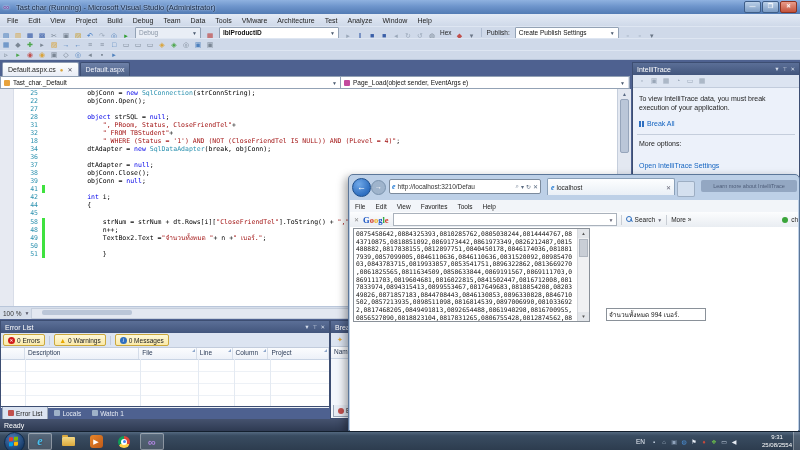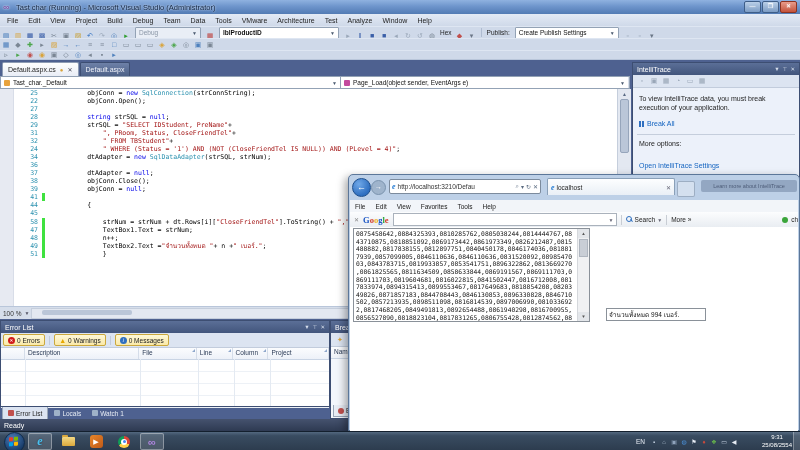--- a/index.html
+++ b/index.html
@@ -291,37 +291,37 @@
       <span>Page_Load(object sender, EventArgs e)</span>
         <span class="nav-car">▼</span>
     </span>
   </div>
 
   <div class="abs code" id="code">
     <div class="gutter"></div>
   <div class="cline"><span class="lnum">25</span><span class="ctext"><span class="p">          objConn = </span><span class="k">new</span><span class="p"> </span><span class="t">SqlConnection</span><span class="p">(strConnString);</span></span></div>
       <div class="cline"><span class="lnum">22</span><span class="ctext"><span class="p">          objConn.Open();</span></span></div>
       <div class="cline"><span class="lnum">27</span><span class="ctext"></span></div>
-      <div class="cline"><span class="lnum">28</span><span class="ctext"><span class="k">          string</span><span class="p"> strSQL = </span><span class="k">null</span><span class="p">;</span></span></div>
-      <div class="cline"><span class="lnum">29</span><span class="ctext"><span class="p">          strSQL = </span><span class="s">"SELECT IDStudent, PreName"</span><span class="p">+</span></span></div>
+      <div class="cline"><span class="lnum">28</span><span class="ctext"><span class="k">          object</span><span class="p"> strSQL = </span><span class="k">null</span><span class="p">;</span></span></div>
       <div class="cline"><span class="lnum">31</span><span class="ctext"><span class="s">              ", PRoom, Status, CloseFriendTel"</span><span class="p">+</span></span></div>
       <div class="cline"><span class="lnum">32</span><span class="ctext"><span class="s">              " FROM TBStudent"</span><span class="p">+</span></span></div>
-      <div class="cline"><span class="lnum">24</span><span class="ctext"><span class="s">              " WHERE (Status = '1') AND (NOT (CloseFriendTel IS NULL)) AND (PLevel = 4)"</span><span class="p">;</span></span></div>
-      <div class="cline"><span class="lnum">34</span><span class="ctext"><span class="p">          dtAdapter = </span><span class="k">new</span><span class="p"> </span><span class="t">SqlDataAdapter</span><span class="p">(strSQL, strNum);</span></span></div>
+      <div class="cline"><span class="lnum">18</span><span class="ctext"><span class="s">              " WHERE (Status = '1') AND (NOT (CloseFriendTel IS NULL)) AND (PLevel = 4)"</span><span class="p">;</span></span></div>
+      <div class="cline"><span class="lnum">34</span><span class="ctext"><span class="p">          dtAdapter = </span><span class="k">new</span><span class="p"> </span><span class="t">SqlDataAdapter</span><span class="p">(break, objConn);</span></span></div>
       <div class="cline"><span class="lnum">36</span><span class="ctext"></span></div>
       <div class="cline"><span class="lnum">37</span><span class="ctext"><span class="p">          dtAdapter = </span><span class="k">null</span><span class="p">;</span></span></div>
       <div class="cline"><span class="lnum">38</span><span class="ctext"><span class="p">          objConn.Close();</span></span></div>
       <div class="cline"><span class="lnum">39</span><span class="ctext"><span class="p">          objConn = </span><span class="k">null</span><span class="p">;</span></span></div>
       <div class="cline"><span class="lnum">41</span><span class="chg"></span><span class="ctext"></span></div>
+      <div class="cline"><span class="lnum">42</span><span class="ctext"><span class="k">          int</span><span class="p"> i;</span></span></div>
       <div class="cline"><span class="lnum">44</span><span class="ctext"><span class="p">          {</span></span></div>
       <div class="cline"><span class="lnum">45</span><span class="ctext"></span></div>
       <div class="cline"><span class="lnum">58</span><span class="chg"></span><span class="ctext"><span class="p">              strNum = strNum + dt.Rows[i][</span><span class="s">"CloseFriendTel"</span><span class="p">].ToString() + </span><span class="s">","</span><span class="p">;</span></span></div>
-      <div class="cline"><span class="lnum">47</span><span class="chg"></span><span class="ctext"><span class="p">              TextBox1.Text = strNum;</span></span></div>
       <div class="cline"><span class="lnum">48</span><span class="chg"></span><span class="ctext"><span class="p">              n++;</span></span></div>
       <div class="cline"><span class="lnum">49</span><span class="chg"></span><span class="ctext"><span class="p">              TextBox2.Text =</span><span class="s">"จำนวนทั้งหมด "</span><span class="p">+ n +</span><span class="s">" เบอร์."</span><span class="p">;</span></span></div>
+      <div class="cline"><span class="lnum">50</span><span class="chg"></span><span class="ctext"></span></div>
       <div class="cline"><span class="lnum">51</span><span class="chg"></span><span class="ctext"><span class="p">              }</span></span></div>
     </div>
 
   <div class="abs vsb">
     <div class="arr">▲</div>
     <div class="thumb"></div>
     <div class="arr" style="position:absolute;bottom:0;left:0;right:0">▼</div>
   </div>
 
   <div class="abs edstatus">

